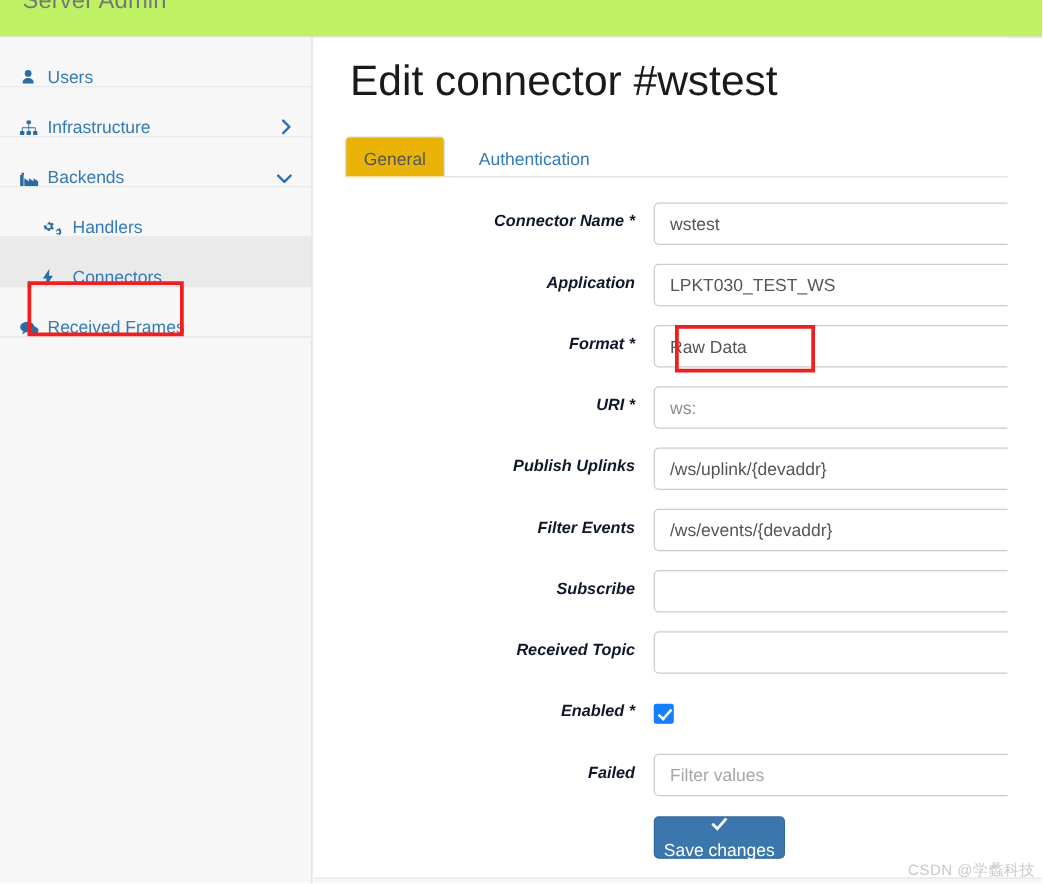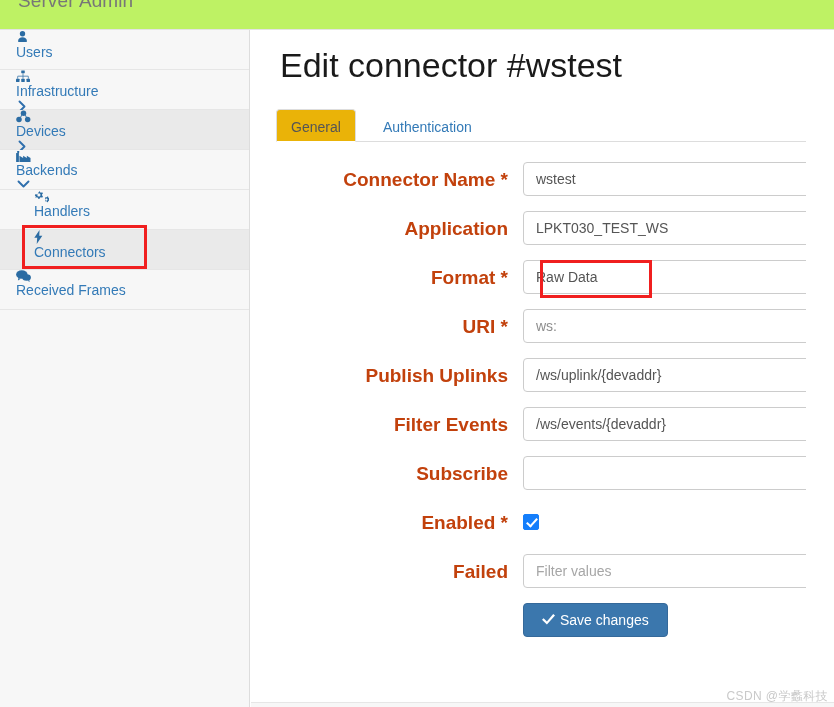--- a/index.html
+++ b/index.html
@@ -41,28 +41,27 @@
   .sidebar {
     position: absolute;
     left: 0; top: 30px;
     width: 250px; height: 677px;
     background: #f7f7f7;
     border-right: 1px solid #dddddd;
   }
   .nav-item {
     position: relative;
     display: flex;
-    align-items: flex-start;
+    align-items: flex-end;
     height: 40px;
     padding: 0 14px 0 16px;
     border-bottom: 1px solid #e6e6e6;
     color: #337ab7;
     font-size: 14px;
     background: #f7f7f7;
-    flex-direction: column;
   }
   .nav-item.active-bg { background: #eaeaea; }
   .nav-item .ico {
     width: 22px;
     min-width: 22px;
     display: inline-flex;
     align-items: center;
     justify-content: flex-start;
     color: #2b6ca3;
   }
@@ -148,24 +147,25 @@
     display: flex;
     align-items: flex-start;
     height: 49px;
   }
   .form-label {
     width: 272px;
     min-width: 272px;
     text-align: right;
     padding-right: 15px;
     padding-top: 7px;
-    font-size: 19px;
+    font-size: 13px;
     font-weight: bold;
-    color: #c2410c;
-    white-space: nowrap;
+    color: #0f172a;
+    white-space: nowrap;
+    font-style: italic;
   }
   .field-wrap {
     position: relative;
     flex: 1 1 auto;
     padding-top: 0;
   }
   .form-control {
     display: block;
     width: 320px;
     height: 34px;
@@ -208,29 +208,30 @@
     border-width: 0 2px 2px 0;
     transform: rotate(42deg);
   }
 
   
   .btn-primary {
     display: inline-flex;
     align-items: center;
     gap: 5px;
     height: 34px;
-    padding: 0 18px;
+    padding: 0 7px;
     background: #3b77ad;
     border: 1px solid #35699a;
     border-radius: 4px;
     color: #ffffff;
     font-size: 14px;
     font-family: "Liberation Sans", sans-serif;
     cursor: pointer;
     white-space: nowrap;
+    flex-direction: column;
   }
   .btn-primary .check { font-size: 13px; line-height: 1; }
 
   
   .watermark {
     position: absolute;
     right: 6px; bottom: 2px;
     font-size: 12px;
     color: #c9c9c9;
     white-space: nowrap;
@@ -274,36 +275,20 @@
             <path d="M7.6 3.2h.8v3h-.8zM2 6.2h12v.9H2zM1.6 6.6h.8v3h-.8zM7.6 6.6h.8v3h-.8zM13.6 6.6h.8v3h-.8z"></path>
           </svg>
         </span>
         <span class="label">Infrastructure</span>
         <span class="chev">
           <svg width="12" height="15" viewBox="0 0 12 15" fill="none" stroke="currentColor" stroke-width="1.9" stroke-linecap="round" stroke-linejoin="round">
             <polyline points="3.5,2.5 8.5,7.5 3.5,12.5"></polyline>
           </svg>
         </span>
       </div>
-      <div class="nav-item active-bg">
-        <span class="ico">
-          <svg width="15" height="13" viewBox="0 0 17 14" fill="currentColor">
-            <circle cx="8.5" cy="3.3" r="3.1"></circle>
-            <circle cx="3.4" cy="10.4" r="3.1"></circle>
-            <circle cx="13.2" cy="10.4" r="3.1"></circle>
-            <path d="M6 5.2l-1.4 2.6.9.5L6.9 5.7zM11 5.2l1.4 2.6-.9.5-1.4-2.6z"></path>
-          </svg>
-        </span>
-        <span class="label">Devices</span>
-        <span class="chev">
-          <svg width="12" height="15" viewBox="0 0 12 15" fill="none" stroke="currentColor" stroke-width="1.9" stroke-linecap="round" stroke-linejoin="round">
-            <polyline points="3.5,2.5 8.5,7.5 3.5,12.5"></polyline>
-          </svg>
-        </span>
-      </div>
       <div class="nav-item">
         <span class="ico">
           <svg width="15" height="12" viewBox="0 0 16 13" fill="currentColor">
             <path d="M0 3.3h3V13H0z"></path>
             <path d="M3.6 12.9V6.1l4 2.5V6.1l4 2.5V6.1l4 2.5v4.3z"></path>
             <path d="M1.1 1.2h2.3l-.2 2.3H1.3z"></path>
           </svg>
         </span>
         <span class="label">Backends</span>
         <span class="chev">
@@ -388,20 +373,26 @@
           </div>
         </div>
         <div class="form-row">
           <div class="form-label">Filter Events</div>
           <div class="field-wrap">
             <input type="text" class="form-control" value="/ws/events/{devaddr}" style="">
           </div>
         </div>
         <div class="form-row">
           <div class="form-label">Subscribe</div>
+          <div class="field-wrap">
+            <input type="text" class="form-control" style="">
+          </div>
+        </div>
+        <div class="form-row">
+          <div class="form-label">Received Topic</div>
           <div class="field-wrap">
             <input type="text" class="form-control" style="">
           </div>
         </div>
         <div class="form-row checkbox-row">
           <div class="form-label">Enabled *</div>
           <div class="field-wrap"><input type="checkbox" class="cb" checked="" style=""></div>
         </div>
         <div class="form-row">
           <div class="form-label">Failed</div>

